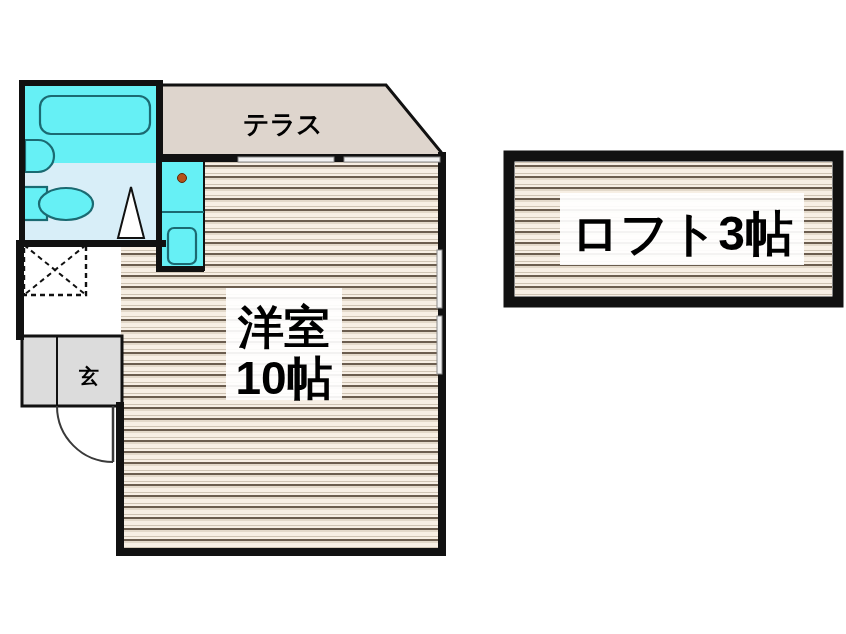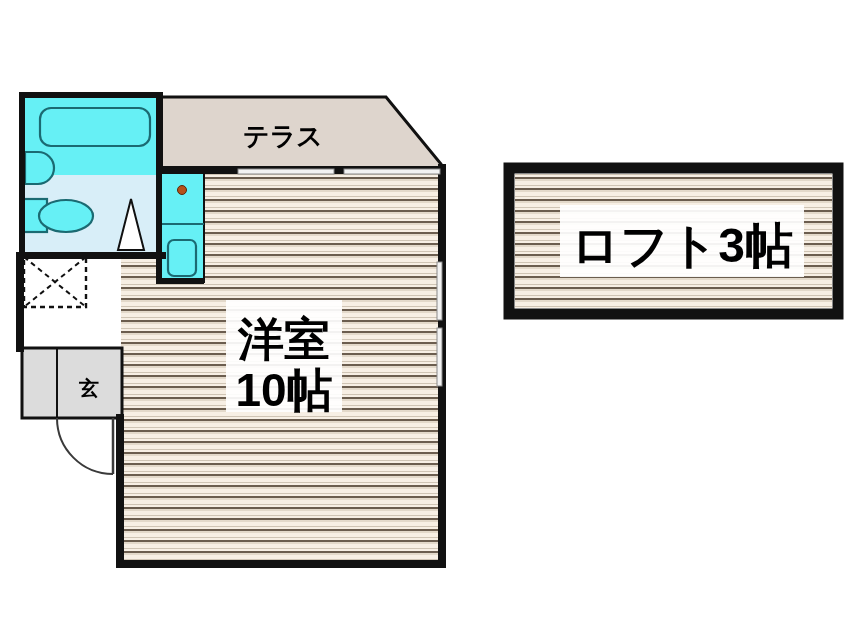--- a/index.html
+++ b/index.html
@@ -9,21 +9,21 @@
   }
   body {
     width: 846px;
     height: 634px;
     position: relative;
     font-family: "Liberation Sans", "DejaVu Sans", sans-serif;
     overflow: hidden;
   }
   #plan {
     position: absolute;
-    left: 0; top: 12px;
+    left: 0; top: 0;
     width: 846px;
     height: 543px;
   }
   .svg-root { display: block; }
   
 </style>
 </head>
 <body>
 
 <div id="plan">

